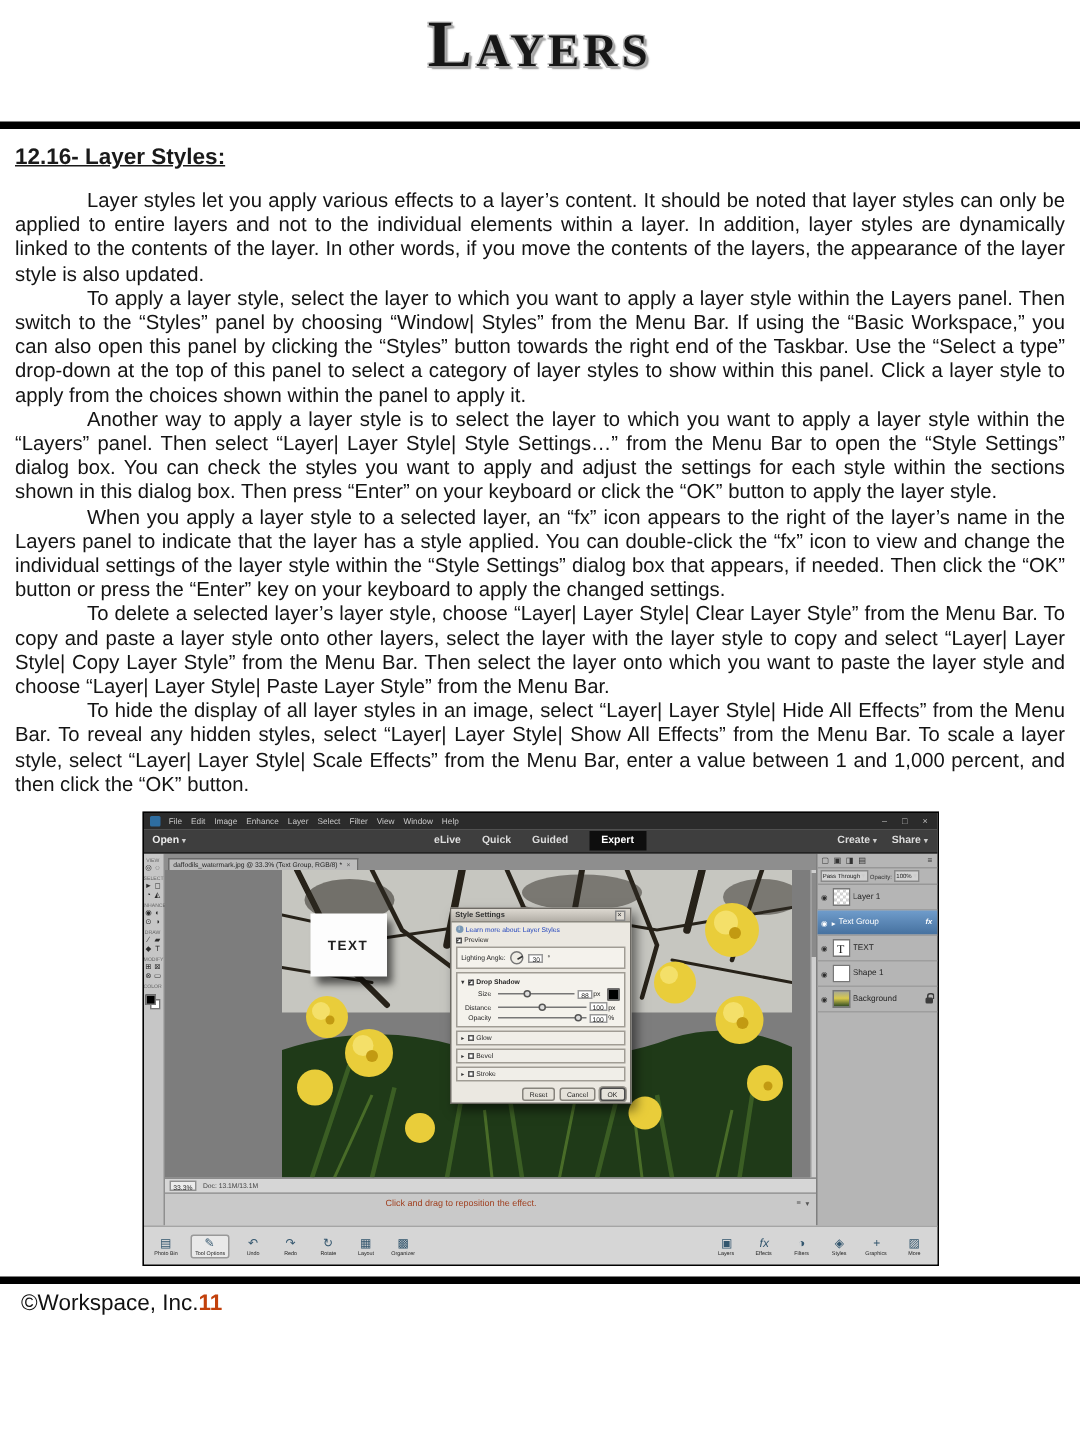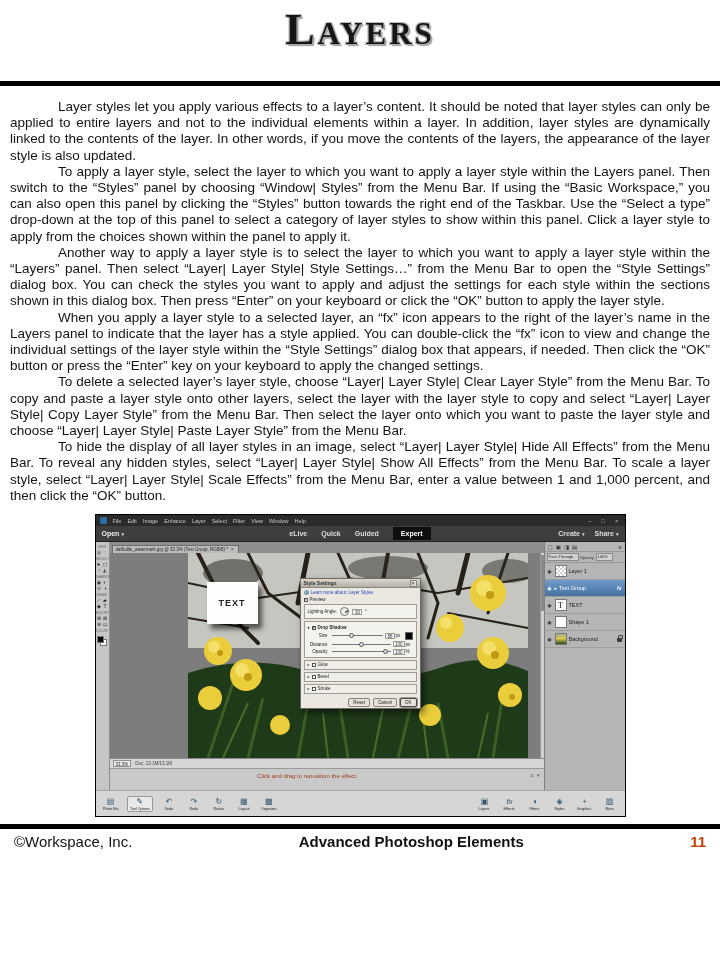--- a/index.html
+++ b/index.html
@@ -148,20 +148,21 @@
   .f-center { flex:1; text-align:center; font-size:15px; font-weight:bold; color:#111;}
   .f-right { font-size:15px; font-weight:bold; color:#c2410c; }
 </style>
 </head>
 <body>
 
 <div class="page">
 
   <div class="doc-title">Layers</div>
   <div class="rule top"></div>
+  <div class="section-heading">12.16- Layer Styles:</div>
 
   <div class="body-text">
     <p>Layer styles let you apply various effects to a layer’s content. It should be noted that layer styles can only be applied to entire layers and not to the individual elements within a layer. In addition, layer styles are dynamically linked to the contents of the layer. In other words, if you move the contents of the layers, the appearance of the layer style is also updated.</p>
     <p>To apply a layer style, select the layer to which you want to apply a layer style within the Layers panel. Then switch to the “Styles” panel by choosing “Window| Styles” from the Menu Bar. If using the “Basic Workspace,” you can also open this panel by clicking the “Styles” button towards the right end of the Taskbar. Use the “Select a type” drop-down at the top of this panel to select a category of layer styles to show within this panel. Click a layer style to apply from the choices shown within the panel to apply it.</p>
     <p>Another way to apply a layer style is to select the layer to which you want to apply a layer style within the “Layers” panel. Then select “Layer| Layer Style| Style Settings…” from the Menu Bar to open the “Style Settings” dialog box. You can check the styles you want to apply and adjust the settings for each style within the sections shown in this dialog box. Then press “Enter” on your keyboard or click the “OK” button to apply the layer style.</p>
     <p>When you apply a layer style to a selected layer, an “fx” icon appears to the right of the layer’s name in the Layers panel to indicate that the layer has a style applied. You can double-click the “fx” icon to view and change the individual settings of the layer style within the “Style Settings” dialog box that appears, if needed. Then click the “OK” button or press the “Enter” key on your keyboard to apply the changed settings.</p>
     <p>To delete a selected layer’s layer style, choose “Layer| Layer Style| Clear Layer Style” from the Menu Bar. To copy and paste a layer style onto other layers, select the layer with the layer style to copy and select “Layer| Layer Style| Copy Layer Style” from the Menu Bar. Then select the layer onto which you want to paste the layer style and choose “Layer| Layer Style| Paste Layer Style” from the Menu Bar.</p>
     <p>To hide the display of all layer styles in an image, select “Layer| Layer Style| Hide All Effects” from the Menu Bar. To reveal any hidden styles, select “Layer| Layer Style| Show All Effects” from the Menu Bar. To scale a layer style, select “Layer| Layer Style| Scale Effects” from the Menu Bar, enter a value between 1 and 1,000 percent, and then click the “OK” button.</p>
   </div>
 
@@ -530,16 +531,15 @@
       <span class="titem right">
         <span class="g" data-g="▨"></span>
         <span class="tlab">More</span>
       </span>
     </div>
   </div>
 
   <div class="footer-rule"></div>
   <div class="footer">
     <span class="f-left">©Workspace, Inc.</span>
-    <span class="f-center">Advanced Photoshop Elements</span>
     <span class="f-right">11</span>
   </div>
 </div>
 
 </body></html>

